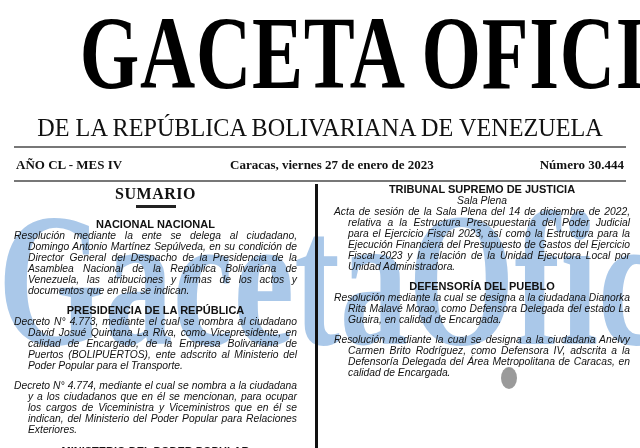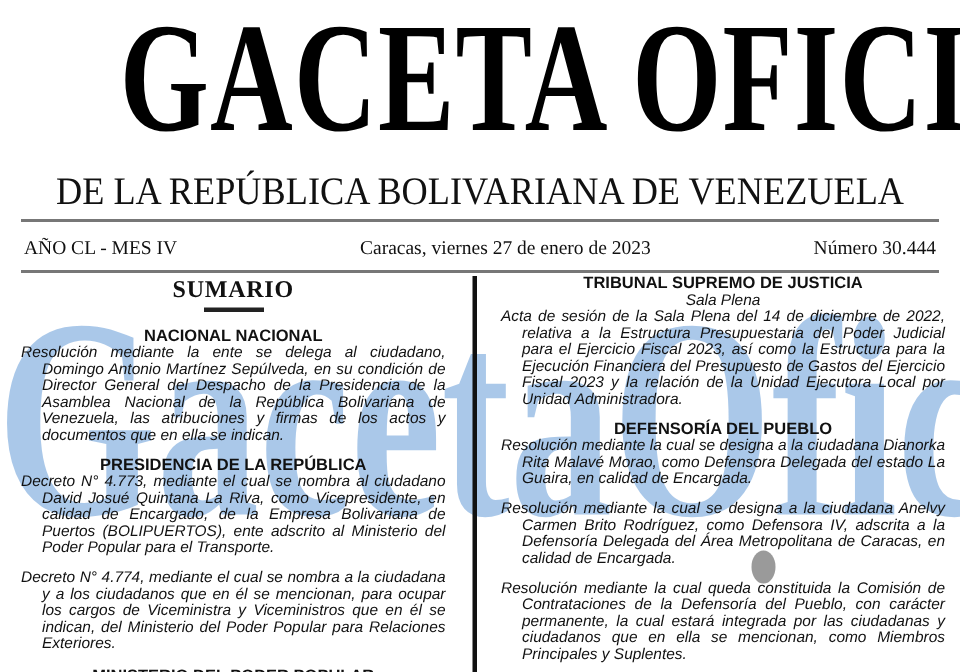--- a/index.html
+++ b/index.html
@@ -22,25 +22,25 @@
     position: absolute; left: 0; top: 113px; width: 640px; text-align: center;
     font-family: "Liberation Serif", serif; font-size: 26px; line-height: 30px;
     white-space: nowrap; color: #111;
     transform: scaleX(0.93); transform-origin: center top;
   }
   .rule { position: absolute; left: 14px; width: 612px; background: #777; }
   .rule.r1 { top: 146px; height: 2px; }
   .rule.r2 { top: 180px; height: 2px; }
   .infobar {
     position: absolute; left: 14px; top: 155px; width: 612px; height: 20px;
-    font-family: "Liberation Serif", serif; font-weight: normal; font-size: 13px;
+    font-family: "Liberation Serif", serif; font-weight: bold; font-size: 13px;
     line-height: 20px;
   }
   .infobar .left { position: absolute; left: 2px; top: 0; }
-  .infobar .center { position: absolute; left: 226px; top: 0; }
+  .infobar .center { position: absolute; left: 216px; top: 0; }
   .infobar .right { position: absolute; right: 2px; top: 0; }
 
   .col { position: absolute; top: 184px; font-size: 10.3px; line-height: 11px; z-index: 2; }
   .col.left { left: 14px; width: 283px; }
   .col.right { left: 334px; width: 296px; }
   .vrule { position: absolute; left: 315px; top: 184px; width: 3px; height: 264px; background: #111; z-index: 2; }
 
   .sumario-title {
     text-align: center; font-family: "Liberation Serif", serif; font-weight: bold;
     font-size: 16px; line-height: 20px; margin-top: 0; letter-spacing: 0.5px;
@@ -115,15 +115,14 @@
   <div class="sec-head">TRIBUNAL SUPREMO DE JUSTICIA</div>
   <div class="sec-sub">Sala Plena</div>
   <p class="entry">Acta de sesión de la Sala Plena del 14 de diciembre de 2022, relativa a la Estructura Presupuestaria del Poder Judicial para el Ejercicio Fiscal 2023, así como la Estructura para la Ejecución Financiera del Presupuesto de Gastos del Ejercicio Fiscal 2023 y la relación de la Unidad Ejecutora Local por Unidad Administradora.</p>
   <div class="gap-m"></div>
 
   <div class="sec-head">DEFENSORÍA DEL PUEBLO</div>
   <p class="entry">Resolución mediante la cual se designa a la ciudadana Dianorka Rita Malavé Morao, como Defensora Delegada del estado La Guaira, en calidad de Encargada.</p>
   <div class="gap-m"></div>
   <p class="entry">Resolución mediante la cual se designa a la ciudadana Anelvy Carmen Brito Rodríguez, como Defensora IV, adscrita a la Defensoría Delegada del Área Metropolitana de Caracas, en calidad de Encargada.</p>
   <div class="gap-m"></div>
-  <p class="entry">Resolución mediante la cual queda constituida la Comisión de Contrataciones de la Defensoría del Pueblo, con carácter permanente, la cual estará integrada por las ciudadanas y ciudadanos que en ella se mencionan, como Miembros Principales y Suplentes.</p>
 
 </div>
 
 </body></html>

